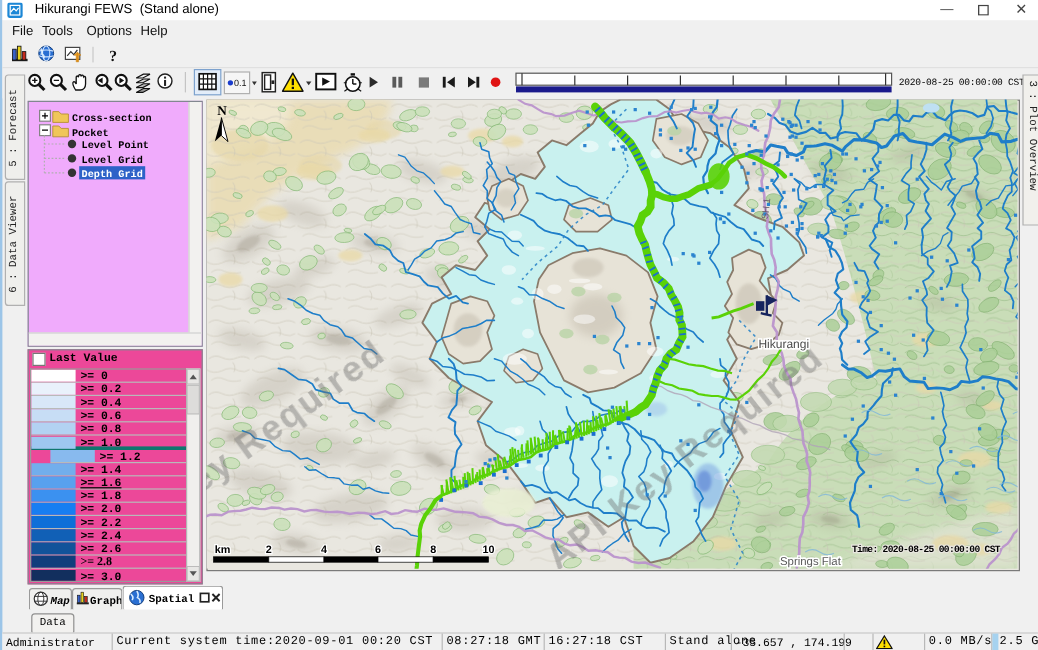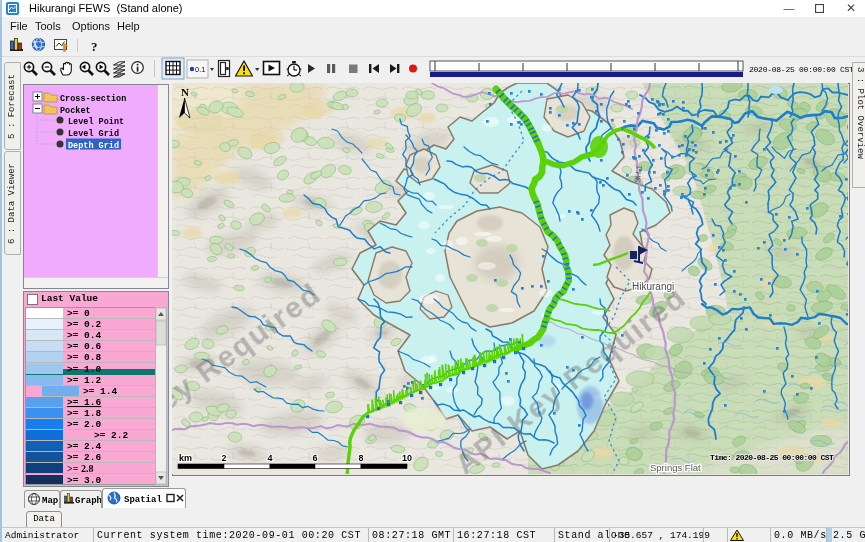--- a/index.html
+++ b/index.html
@@ -20,21 +20,21 @@
 #maparea{left:170px;top:83px;width:676px;height:391px;background:#e9e7e0;border:1px solid #7a7a7a;box-sizing:content-box;}
 
 .vtabL{background:#efefec;border:1px solid #b0b0b0;border-radius:3px 0 0 3px;width:15px;
  color:#222;font-family:"Liberation Mono",monospace;font-size:9px;}
 .vtabL span{display:block;transform:rotate(-90deg);transform-origin:center;white-space:nowrap;}
 .vtabR{background:#f1f0ec;border:1px solid #b0b0b0;border-radius:0 3px 3px 0;width:14px;
  color:#222;font-family:"Liberation Mono",monospace;font-size:9px;}
 
 #treepanel{left:21px;top:84px;width:146px;height:205px;background:#f0abfc;border:1px solid #828790;box-sizing:border-box;
  font-family:"Liberation Mono",monospace;font-size:10px;color:#000;}
-#legendpanel{left:21px;top:291px;width:146px;height:196px;background:#f9a8d4;border:1px solid #828790;box-sizing:border-box;
+#legendpanel{left:21px;top:291px;width:146px;height:196px;background:#ec4899;border:1px solid #828790;box-sizing:border-box;
  font-family:"Liberation Mono",monospace;font-size:10px;color:#000;}
 
 .btab{position:absolute;background:#f0f0ee;border:1px solid #9a9a9a;border-bottom:none;border-radius:3px 3px 0 0;
  font-family:"Liberation Mono",monospace;font-size:9px;color:#000;}
 #logsbtn{left:24px;top:511px;width:34px;height:16px;background:#f2f1ef;border:1px solid #8f8f8f;border-radius:3px;
  font-family:"Liberation Mono",monospace;font-size:9px;text-align:center;line-height:15px;}
 
 #statusbar{left:0;top:527px;width:865px;height:15px;background:#f0f0f0;border-top:1px solid #c8c8c8;
  font-family:"Liberation Mono",monospace;font-size:10px;letter-spacing:0.6px;color:#000;}
 .scell{position:absolute;top:0;height:15px;border-left:1px solid #b8b8b8;padding:2px 0 0 3px;box-sizing:border-box;white-space:nowrap;}
@@ -268,47 +268,47 @@
           <span style="position:absolute;left:41px;top:0px;font-size:9.5px;font-weight:bold;font-family:'Liberation Mono',monospace;text-align:center;">&gt;= 0.4</span>
         </div>
         <div style="position:absolute;left:0;top:33.3px;width:100%;height:11.1px;border-bottom:1px solid #b9b9b9;box-sizing:border-box;">
           <span style="position:absolute;left:0;top:0;width:37px;height:10.1px;background:#c7ddf5;"></span>
           <span style="position:absolute;left:41px;top:0px;font-size:9.5px;font-weight:bold;font-family:'Liberation Mono',monospace;">&gt;= 0.6</span>
         </div>
         <div style="position:absolute;left:0;top:44.4px;width:100%;height:11.1px;border-bottom:1px solid #b9b9b9;box-sizing:border-box;">
           <span style="position:absolute;left:0;top:0;width:37px;height:10.1px;background:#b3d2f2;"></span>
           <span style="position:absolute;left:41px;top:0px;font-size:9.5px;font-weight:bold;font-family:'Liberation Mono',monospace;">&gt;= 0.8</span>
         </div>
-        <div style="position:absolute;left:0;top:55.5px;width:100%;height:11.1px;border-bottom:6px solid #0f766e;box-sizing:border-box;text-align:right;">
+        <div style="position:absolute;left:0;top:55.5px;width:100%;height:11.1px;border-bottom:3px solid #0f766e;box-sizing:border-box;text-align:right;">
           <span style="position:absolute;left:0;top:0;width:37px;height:10.1px;background:#9ec7f0;"></span>
           <span style="position:absolute;left:41px;top:0px;font-size:9.5px;font-weight:bold;font-family:'Liberation Mono',monospace;">&gt;= 1.0</span>
         </div>
-        <div style="position:absolute;left:0;top:66.6px;width:100%;height:11.1px;border-bottom:1px solid #b9b9b9;box-sizing:border-box;">
+        <div style="position:absolute;left:16px;top:66.6px;width:100%;height:11.1px;border-bottom:1px solid #b9b9b9;box-sizing:border-box;">
           <span style="position:absolute;left:0;top:0;width:37px;height:10.1px;background:#88baee;"></span>
           <span style="position:absolute;left:41px;top:0px;font-size:9.5px;font-weight:bold;font-family:'Liberation Mono',monospace;">&gt;= 1.2</span>
         </div>
-        <div style="position:absolute;left:16px;top:77.7px;width:100%;height:11.1px;border-bottom:1px solid #b9b9b9;box-sizing:border-box;">
+        <div style="position:absolute;left:0;top:77.7px;width:100%;height:11.1px;border-bottom:1px solid #b9b9b9;box-sizing:border-box;">
           <span style="position:absolute;left:0;top:0;width:37px;height:10.1px;background:#72aeec;"></span>
           <span style="position:absolute;left:41px;top:0px;font-size:9.5px;font-weight:bold;font-family:'Liberation Mono',monospace;">&gt;= 1.4</span>
         </div>
         <div style="position:absolute;left:0;top:88.8px;width:100%;height:11.1px;border-bottom:1px solid #b9b9b9;box-sizing:border-box;">
           <span style="position:absolute;left:0;top:0;width:37px;height:10.1px;background:#58a1ee;"></span>
           <span style="position:absolute;left:41px;top:0px;font-size:9.5px;font-weight:bold;font-family:'Liberation Mono',monospace;text-decoration:underline;">&gt;= 1.6</span>
         </div>
         <div style="position:absolute;left:0;top:99.89999999999999px;width:100%;height:11.1px;border-bottom:1px solid #b9b9b9;box-sizing:border-box;">
           <span style="position:absolute;left:0;top:0;width:37px;height:10.1px;background:#3b91f0;"></span>
           <span style="position:absolute;left:41px;top:0px;font-size:9.5px;font-weight:bold;font-family:'Liberation Mono',monospace;">&gt;= 1.8</span>
         </div>
         <div style="position:absolute;left:0;top:111px;width:100%;height:11.1px;border-bottom:1px solid #b9b9b9;box-sizing:border-box;">
           <span style="position:absolute;left:0;top:0;width:37px;height:10.1px;background:#177ef2;"></span>
           <span style="position:absolute;left:41px;top:0px;font-size:9.5px;font-weight:bold;font-family:'Liberation Mono',monospace;">&gt;= 2.0</span>
         </div>
         <div style="position:absolute;left:0;top:122.1px;width:100%;height:11.1px;border-bottom:1px solid #b9b9b9;box-sizing:border-box;">
           <span style="position:absolute;left:0;top:0;width:37px;height:10.1px;background:#0e6fd8;"></span>
-          <span style="position:absolute;left:41px;top:0px;font-size:9.5px;font-weight:bold;font-family:'Liberation Mono',monospace;margin-left:27px;">&gt;= 2.2</span>
+          <span style="position:absolute;left:41px;top:0px;font-size:9.5px;font-weight:bold;font-family:'Liberation Mono',monospace;">&gt;= 2.2</span>
         </div>
         <div style="position:absolute;left:0;top:133.2px;width:100%;height:11.1px;border-bottom:1px solid #b9b9b9;box-sizing:border-box;">
           <span style="position:absolute;left:0;top:0;width:37px;height:10.1px;background:#1160b6;"></span>
           <span style="position:absolute;left:41px;top:0px;font-size:9.5px;font-weight:bold;font-family:'Liberation Mono',monospace;">&gt;= 2.4</span>
         </div>
         <div style="position:absolute;left:0;top:144.29999999999998px;width:100%;height:11.1px;border-bottom:1px solid #b9b9b9;box-sizing:border-box;">
           <span style="position:absolute;left:0;top:0;width:37px;height:10.1px;background:#12539a;"></span>
           <span style="position:absolute;left:41px;top:0px;font-size:9.5px;font-weight:bold;font-family:'Liberation Mono',monospace;">&gt;= 2.6</span>
         </div>
         <div style="position:absolute;left:0;top:155.4px;width:100%;height:11.1px;border-bottom:1px solid #b9b9b9;box-sizing:border-box;">
@@ -1240,21 +1240,21 @@
 <rect x="189" y="381" width="46" height="4.5" fill="#000" stroke="#000" stroke-width="0.6"></rect>
 <text x="7" y="378" font-family="Liberation Sans, sans-serif" font-size="9" font-weight="bold" stroke="#fff" stroke-width="2" paint-order="stroke">km</text>
 <text x="52" y="378" text-anchor="middle" font-family="Liberation Sans, sans-serif" font-size="9" font-weight="bold" stroke="#fff" stroke-width="2" paint-order="stroke">2</text>
 <text x="98" y="378" text-anchor="middle" font-family="Liberation Sans, sans-serif" font-size="9" font-weight="bold" stroke="#fff" stroke-width="2" paint-order="stroke">4</text>
 <text x="143" y="378" text-anchor="middle" font-family="Liberation Sans, sans-serif" font-size="9" font-weight="bold" stroke="#fff" stroke-width="2" paint-order="stroke">6</text>
 <text x="189" y="378" text-anchor="middle" font-family="Liberation Sans, sans-serif" font-size="9" font-weight="bold" stroke="#fff" stroke-width="2" paint-order="stroke">8</text>
 <text x="235" y="378" text-anchor="middle" font-family="Liberation Sans, sans-serif" font-size="9" font-weight="bold" stroke="#fff" stroke-width="2" paint-order="stroke">10</text>
 </g>
     </svg>
 
-<div class="btab" style="left:22px;top:490px;width:34px;height:17px;">
+<div class="btab" style="left:22px;top:490px;width:34px;height:17px;font-style:italic;">
 <svg width="34" height="17">
         <circle cx="9" cy="8" r="5.5" fill="#fff" stroke="#333" stroke-width="1"></circle>
         <ellipse cx="9" cy="8" rx="2.5" ry="5.5" fill="none" stroke="#333" stroke-width="0.8"></ellipse>
         <path d="M3.5 6 h11 M3.5 10 h11" stroke="#333" stroke-width="0.8" fill="none"></path>
         <text x="17" y="12" font-family="Liberation Mono,monospace" font-size="9" font-weight="bold">Map</text>
       </svg></div>
 <div class="btab" style="left:58px;top:490px;width:40px;height:17px;">
 <svg width="40" height="17">
         <g transform="translate(3,2)">
           <rect x="0" y="9" width="10" height="1.6" fill="#222"></rect>

